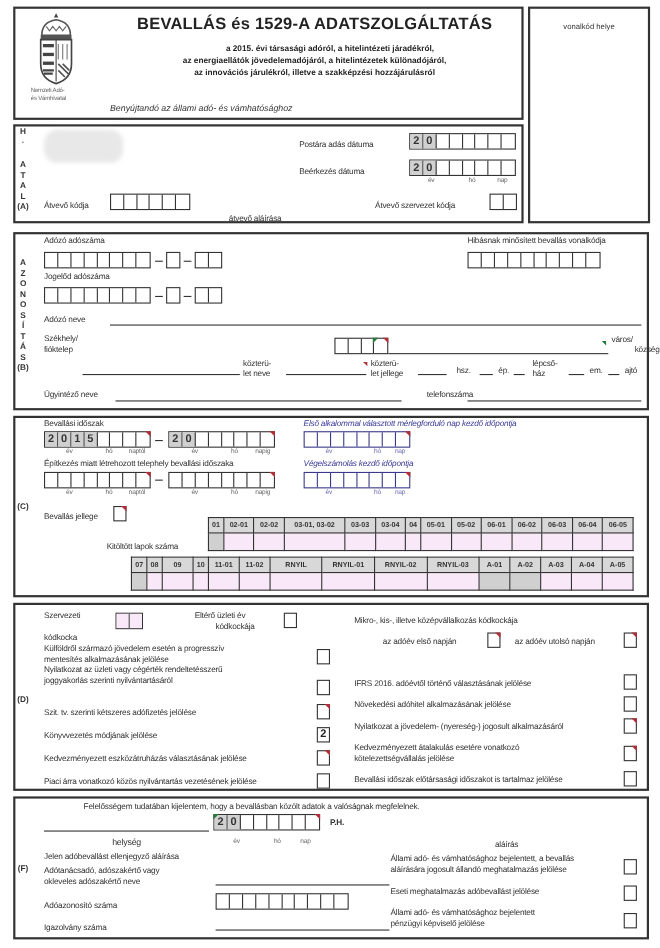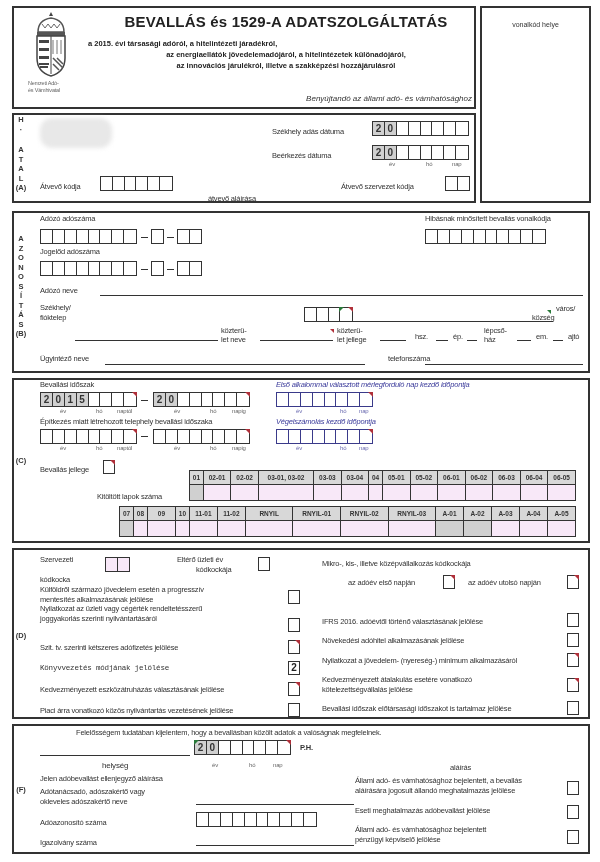--- a/index.html
+++ b/index.html
@@ -46,34 +46,34 @@
     <rect x="9" y="38" width="10" height="3" fill="#444"></rect>
     <rect x="9" y="46" width="10" height="3" fill="#444"></rect>
     <path d="M9 54 l10 0 M10 57 l8 0" stroke="#444" stroke-width="2"></path>
     <path d="M23 30 v14 M27 30 v14 M31 30 v14" stroke="#777" stroke-width="1"></path>
     <path d="M23 48 l10 10 M23 54 l6 6 M27 48 l6 6" stroke="#555" stroke-width="1.5"></path>
   </svg>
   <div class="t t-small" style="left:-2px;top:70px;font-size:5.5px;">Nemzeti Adó-</div>
   <div class="t t-small" style="left:-2px;top:77px;font-size:5.5px;">és Vámhivatal</div>
 </div>
 <div class="abs" style="left:100px;top:13px;width:372px;text-align:center;font-weight:bold;font-size:15px;color:#222;letter-spacing:0.2px;">BEVALLÁS és 1529-A ADATSZOLGÁLTATÁS</div>
-<div class="abs" style="left:88px;top:39px;width:372px;font-weight:bold;font-size:7.5px;color:#222;">a 2015. évi társasági adóról, a hitelintézeti járadékról,</div>
+<div class="abs" style="left:114px;top:39px;width:372px;text-align:center;font-weight:bold;font-size:7.5px;color:#222;">a 2015. évi társasági adóról, a hitelintézeti járadékról,</div>
 <div class="abs" style="left:100px;top:50px;width:372px;text-align:center;font-weight:bold;font-size:7.5px;color:#222;">az energiaellátók jövedelemadójáról, a hitelintézetek különadójáról,</div>
 <div class="abs" style="left:100px;top:61px;width:372px;text-align:center;font-weight:bold;font-size:7.5px;color:#222;">az innovációs járulékról, illetve a szakképzési hozzájárulásról</div>
-<div class="abs" style="left:100px;top:94px;width:372px;text-align:right;font-style:italic;font-size:8px;color:#333;">Benyújtandó az állami adó- és vámhatósághoz</div>
+<div class="abs" style="left:100px;top:94px;width:372px;text-align:left;font-style:italic;font-size:8px;color:#333;">Benyújtandó az állami adó- és vámhatósághoz</div>
 
 <div class="frame" style="left:480px;top:6px;width:111px;height:197px;"></div>
 <div class="abs" style="left:480px;top:21px;width:111px;text-align:center;font-size:7px;color:#333;">vonalkód helye</div>
 
 <div class="frame" style="left:12px;top:113px;width:464px;height:90px;"></div>
 <div class="t-sec" style="left:14px;top:115px;width:14px;">H<br>·</div>
 <div class="t-sec" style="left:12px;top:145px;width:18px;">A<br>T<br>A<br>L<br>(A)</div>
 <div class="blurred" style="left:40px;top:118px;width:72px;height:30px;"></div>
 
-<div class="t" style="left:272px;top:127px;">Székhely adás dátuma</div>
+<div class="t" style="left:272px;top:127px;">Postára adás dátuma</div>
 <div class="box" style="left:372px;top:121px;width:97px;">
   <span class="pre">2</span>
     <span class="pre">0</span>
     <span></span>
     <span></span>
     <span></span>
     <span></span>
     <span></span>
     <span></span>
 </div>
@@ -174,21 +174,21 @@
 <div class="t" style="left:40px;top:313px;">fióktelep</div>
 <div class="box corner-red" style="left:304px;top:307px;width:49px;border-color:#333;">
   <span></span>
     <span></span>
     <span></span>
     <span style="position:relative;" class="corner-green"></span>
 </div>
 <div class="line" style="left:353px;top:321px;width:200px;"></div>
 <div class="abs" style="left:547px;top:310px;width:0;height:0;border-top:4px solid #2a7a3a;border-left:4px solid transparent;"></div>
 <div class="t" style="left:556px;top:304px;">város/</div>
-<div class="t" style="left:532px;top:313px;">község</div>
+<div class="t" style="left:577px;top:313px;">község</div>
 
 <div class="line" style="left:75px;top:340px;width:143px;"></div>
 <div class="t" style="left:221px;top:326px;">közterü-</div>
 <div class="t" style="left:221px;top:335px;">let neve</div>
 <div class="line" style="left:260px;top:340px;width:73px;"></div>
 <div class="abs" style="left:330px;top:329px;width:0;height:0;border-top:4px solid #b0303a;border-left:4px solid transparent;"></div>
 <div class="t" style="left:337px;top:326px;">közterü-</div>
 <div class="t" style="left:337px;top:335px;">let jellege</div>
 <div class="line" style="left:380px;top:340px;width:26px;"></div>
 <div class="t" style="left:415px;top:332px;">hsz.</div>
@@ -393,38 +393,38 @@
 
 <div class="t" style="left:40px;top:585px;">Külföldről származó jövedelem esetén a progresszív</div>
 <div class="t" style="left:40px;top:595px;">mentesítés alkalmazásának jelölése</div>
 <div class="cb" style="left:288px;top:590px;"></div>
 <div class="t" style="left:40px;top:604px;">Nyilatkozat az üzleti vagy cégérték rendeltetésszerű</div>
 <div class="t" style="left:40px;top:614px;">joggyakorlás szerinti nyilvántartásáról</div>
 <div class="cb" style="left:288px;top:618px;"></div>
 
 <div class="t" style="left:40px;top:643px;">Szit. tv. szerinti kétszeres adófizetés jelölése</div>
 <div class="cb corner-red" style="left:288px;top:640px;"></div>
-<div class="t" style="left:40px;top:664px;font-family:Liberation Mono, monospace;">Könyvvezetés módjának jelölése</div>
+<div class="t" style="left:40px;top:664px;">Könyvvezetés módjának jelölése</div>
 <div class="cb" style="left:288px;top:661px;">2</div>
 <div class="t" style="left:40px;top:685px;">Kedvezményezett eszközátruházás választásának jelölése</div>
 <div class="cb corner-red" style="left:288px;top:682px;"></div>
 <div class="t" style="left:40px;top:706px;">Piaci árra vonatkozó közös nyilvántartás vezetésének jelölése</div>
 <div class="cb" style="left:288px;top:703px;"></div>
 
 <div class="t" style="left:322px;top:559px;">Mikro-, kis-, illetve középvállalkozás kódkockája</div>
 <div class="t" style="left:348px;top:578px;">az adóév első napján</div>
 <div class="cb corner-red" style="left:443px;top:575px;"></div>
 <div class="t" style="left:468px;top:578px;">az adóév utolsó napján</div>
 <div class="cb corner-red" style="left:567px;top:575px;"></div>
 
 <div class="t" style="left:322px;top:617px;">IFRS 2016. adóévtől történő választásának jelölése</div>
 <div class="cb" style="left:567px;top:613px;"></div>
 <div class="t" style="left:322px;top:636px;">Növekedési adóhitel alkalmazásának jelölése</div>
 <div class="cb" style="left:567px;top:633px;"></div>
-<div class="t" style="left:322px;top:656px;">Nyilatkozat a jövedelem- (nyereség-) minimum alkalmazásáról</div>
+<div class="t" style="left:322px;top:656px;">Nyilatkozat a jövedelem- (nyereség-) jogosult alkalmazásáról</div>
 <div class="cb corner-red" style="left:567px;top:653px;"></div>
 <div class="t" style="left:322px;top:675px;">Kedvezményezett átalakulás esetére vonatkozó</div>
 <div class="t" style="left:322px;top:685px;">kötelezettségvállalás jelölése</div>
 <div class="cb corner-red" style="left:567px;top:678px;"></div>
 <div class="t" style="left:322px;top:704px;">Bevallási időszak előtársasági időszakot is tartalmaz jelölése</div>
 <div class="cb" style="left:567px;top:701px;"></div>
 
 <div class="frame" style="left:12px;top:724px;width:578px;height:130px;"></div>
 <div class="t-sec" style="left:13px;top:785px;width:16px;">(F)</div>
 

